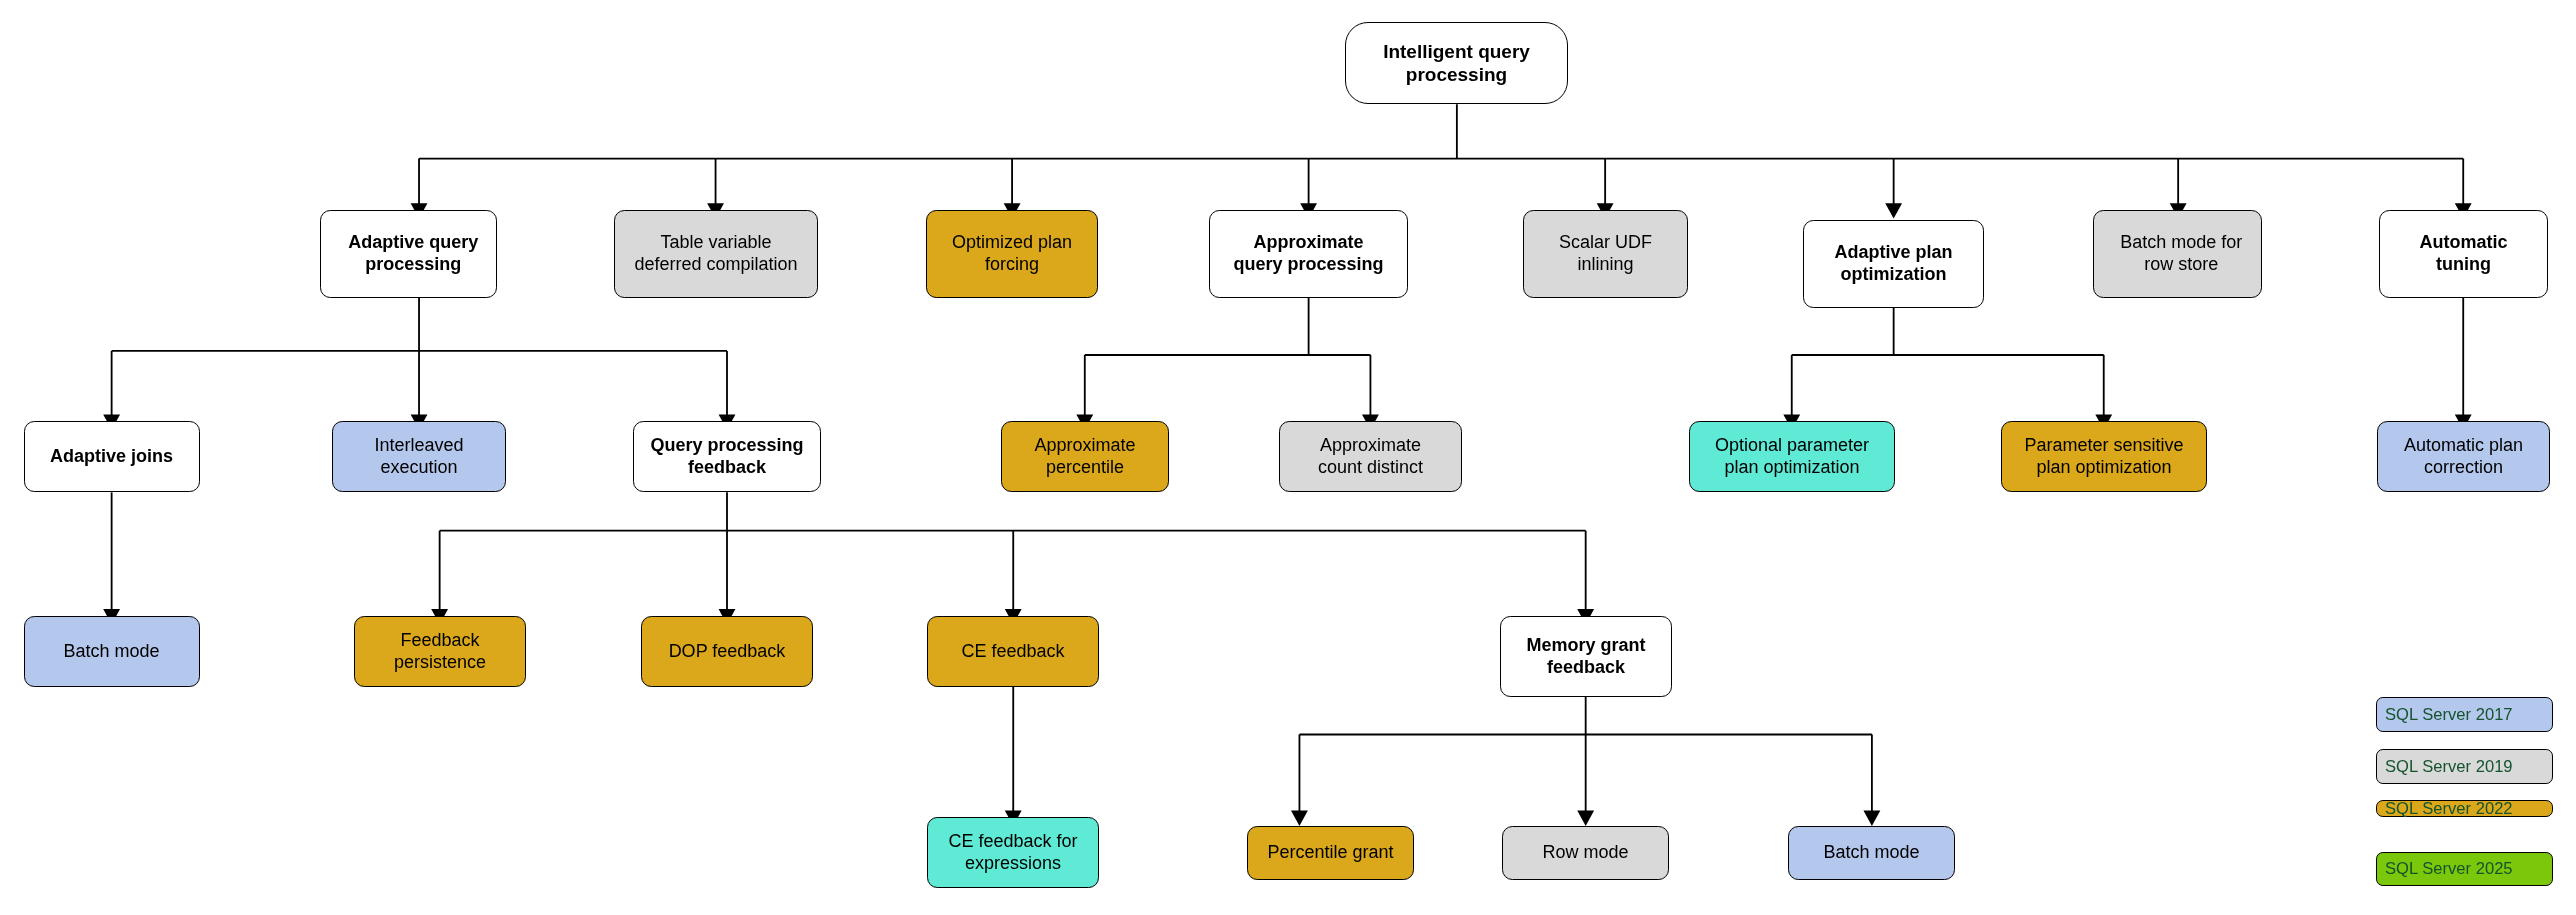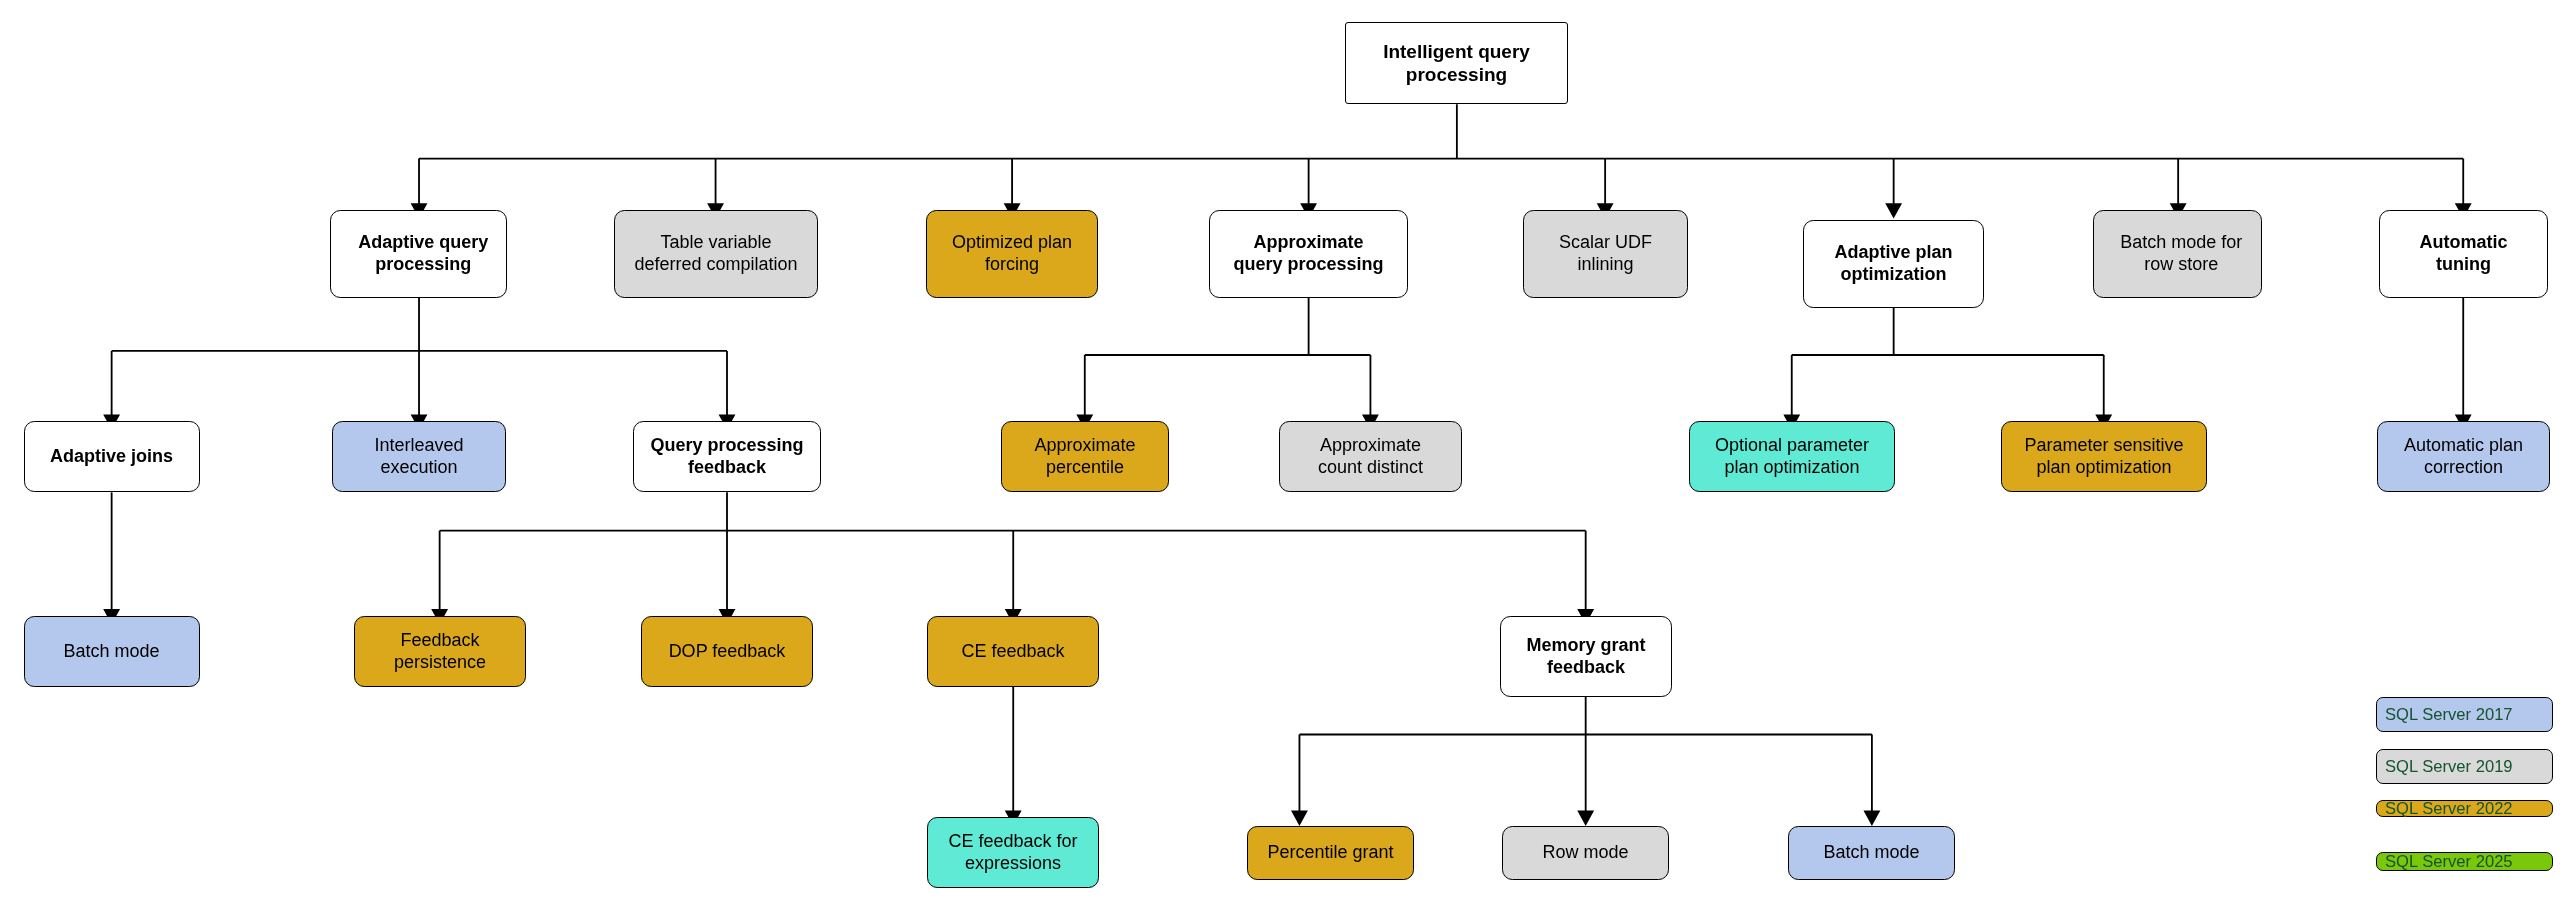--- a/index.html
+++ b/index.html
@@ -21,21 +21,21 @@
     display:flex;
     align-items:center;
     justify-content:center;
     text-align:center;
     color:#000000;
     line-height:1.22;
     padding:2.3px 4.6px;
     font-size:18px;
     white-space:pre-line;
   }
-  .node.root{font-weight:bold;font-size:19px;border-radius:3px;}
+  .node.root{font-weight:bold;font-size:19px;border-radius:23px;}
   .node.white{background:#ffffff;font-weight:bold;}
   .node.gray{background:#d9d9d9;font-weight:normal;border-width:1.7px;}
   .node.amber{background:#dba81c;font-weight:normal;}
   .node.blue{background:#b4c7ed;font-weight:normal;}
   .node.green{background:#5eead4;font-weight:normal;}
   .legend{
     position:absolute;
     box-sizing:border-box;
     border:1.7px solid #000000;
     border-radius:6.9px;
@@ -110,21 +110,21 @@
       <path d="M2270,1283 L3270,1283"></path>
       <path d="M2270,1283 L2270,1428" marker-end="url(#ar)"></path>
       <path d="M2770,1283 L2770,1428" marker-end="url(#ar)"></path>
       <path d="M3270,1283 L3270,1428" marker-end="url(#ar)"></path>
     </g>
   </svg>
 
   <div class="node root white" style="left:1345px;top:22px;width:223px;height:82px;">Intelligent query
 processing</div>
 
-  <div class="node white" style="left:330px;top:210px;width:177px;height:88px;padding-left:14px;">Adaptive query
+  <div class="node white" style="left:320px;top:210px;width:177px;height:88px;padding-left:14px;">Adaptive query
 processing</div>
 
   <div class="node gray" style="left:614px;top:210px;width:204px;height:88px;">Table variable
 deferred compilation</div>
 
   <div class="node amber" style="left:926px;top:210px;width:172px;height:88px;">Optimized plan
 forcing</div>
 
   <div class="node white" style="left:1209px;top:210px;width:199px;height:88px;">Approximate
 query processing</div>
@@ -188,19 +188,19 @@
   <div>
     <div class="legend blue" style="left:2376px;top:697px;width:177px;height:35px;">
       <span>SQL Server 2017</span>
     </div>
     <div class="legend gray" style="left:2376px;top:749px;width:177px;height:35px;">
       <span>SQL Server 2019</span>
     </div>
     <div class="legend amber" style="left:2376px;top:800px;width:177px;height:17px;">
       <span>SQL Server 2022</span>
     </div>
-    <div class="legend green" style="left:2376px;top:852px;width:177px;height:19px;">
+    <div class="legend green" style="left:2376px;top:852px;width:177px;height:34px;">
       <span>SQL Server 2025</span>
     </div>
   </div>
 
 </div>
 
 
 </body></html>

